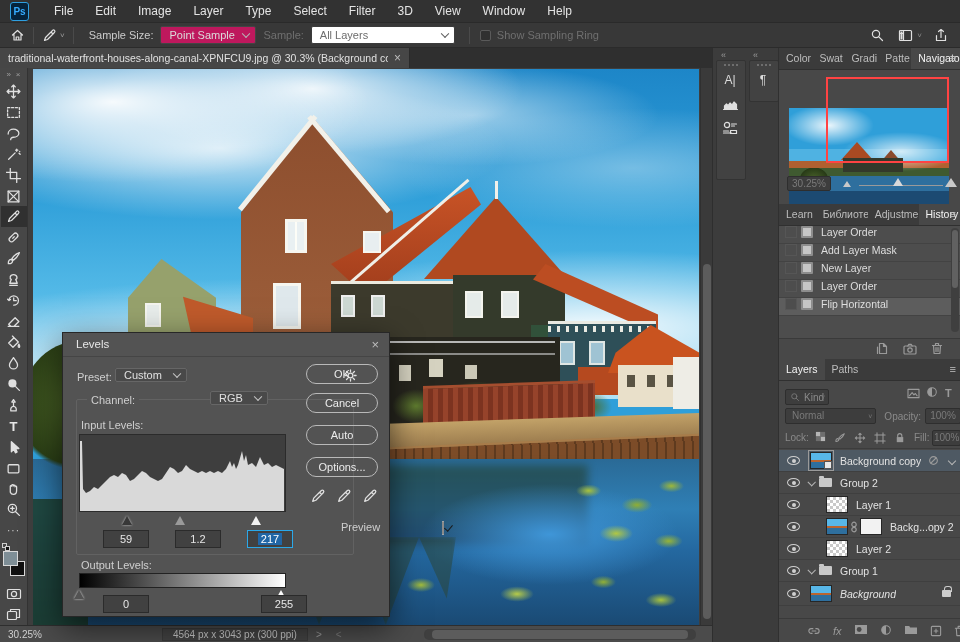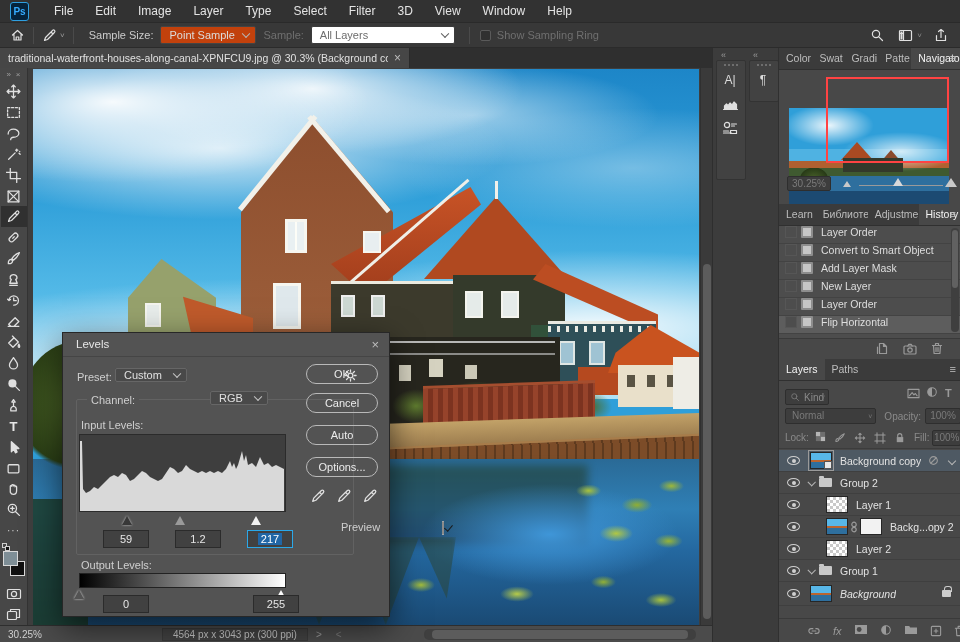--- a/index.html
+++ b/index.html
@@ -9,21 +9,21 @@
 svg.ic{stroke:#e0e0e0;fill:none;stroke-width:1.2;stroke-linecap:round;stroke-linejoin:round;display:block}
 svg.ic.dim{stroke:#9a9a9a}
 svg.ic.dim2{stroke:#7a7a7a}
 
 .menubar{left:0;top:0;width:960px;height:23px;background:#323232;display:flex;align-items:center;padding-left:10px;border-bottom:1px solid #2a2a2a}
 .pslogo{width:19px;height:19px;border:1px solid #2f9fe0;border-radius:3px;background:#05243d;color:#35abff;font-weight:bold;font-size:10px;display:flex;align-items:center;justify-content:center;margin-right:14px}
 .menu-item{padding:0 11px;font-size:12px;color:#e4e4e4;line-height:22px}
 
 .optionsbar{left:0;top:23px;width:960px;height:25px;background:#383838;border-bottom:1px solid #2b2b2b;display:flex;align-items:center}
 .osep{width:1px;height:17px;background:#4a4a4a;margin:0 8px}
-.dd{position:relative;background:#c2410c;border:1px solid #444;border-radius:2px;color:#dcdcdc;font-size:11px;padding:0 18px 0 8px;height:18px;line-height:16px}
+.dd{position:relative;background:#be185d;border:1px solid #444;border-radius:2px;color:#dcdcdc;font-size:11px;padding:0 18px 0 8px;height:18px;line-height:16px}
 .dd::after{content:"";position:absolute;right:6px;top:50%;width:5px;height:5px;border-right:1.4px solid #b5b5b5;border-bottom:1.4px solid #b5b5b5;transform:translateY(-70%) rotate(45deg)}
 .dd.dim{color:#6d6d6d;background:#ffffff;border-color:#3c3c3c}
 .dd.dim::after{border-color:#5e5e5e}
 .olabel{color:#cccccc;font-size:11px;margin:0 7px}
 .olabel.dim{color:#6f6f6f}
 .cbx{width:11px;height:11px;border:1px solid #5a5a5a;background:#303030;border-radius:2px;margin:0 6px 0 2px}
 
 .tabbar{left:0;top:48px;width:712px;height:20px;background:#2f2f2f}
 .doctab{position:absolute;left:0;top:0;width:410px;height:20px;background:#464646;display:flex;align-items:center;padding:0 8px;border-right:1px solid #2a2a2a}
 .doctab .t{font-size:10.5px;color:#e0e0e0;white-space:nowrap;overflow:hidden;flex:1}
@@ -430,21 +430,21 @@
   <span class="tri" style="left:112px;top:183px;border-bottom-color:#9a9a9a"></span>
   <span class="tri" style="left:188px;top:183px;border-bottom-color:#f2f2f2"></span>
   <span class="abs nfield" style="left:40px;top:197px">59</span>
   <span class="abs nfield" style="left:112px;top:197px">1.2</span>
   <span class="abs nfield selbox" style="left:184px;top:197px"><span class="selval">217</span></span>
   <span class="abs dlabel" style="left:18px;top:226px">Output Levels:</span>
   <div class="abs" style="left:16px;top:240px;width:207px;height:15px;background:linear-gradient(90deg,#000,#fff);border:1px solid #222"></div>
   <span class="tri" style="left:11px;top:257px;border-bottom-color:#535353;filter:drop-shadow(0 0 1px #ddd)"></span>
   <span class="tri" style="left:213px;top:257px;border-bottom-color:#fafafa"></span>
   <span class="abs nfield" style="left:40px;top:262px">0</span>
-  <span class="abs nfield" style="left:190px;top:262px">255</span>
+  <span class="abs nfield" style="left:198px;top:262px">255</span>
   <span class="pbtn" style="left:243px;top:31px;border-width:1.5px">OK</span>
   <span class="pbtn" style="left:243px;top:60px">Cancel</span>
   <span class="pbtn" style="left:243px;top:92px">Auto</span>
   <span class="pbtn" style="left:243px;top:124px">Options...</span>
   <span class="abs" style="left:247px;top:155px">
       <svg class="ic" width="16" height="16" viewBox="0 0 15 15">
         <path d="M2.5 12.5l1-3 5.5-5.5 2 2-5.5 5.5-3 1zM9.5 3.5l1.2-1.2a1.35 1.35 0 011.9 1.9L11.5 5.5"></path>
       </svg>
     </span>
   <span class="abs" style="left:273px;top:155px">
@@ -519,25 +519,20 @@
     <span class="ptab" style="max-width:52px">Библиоте</span>
     <span class="ptab" style="max-width:54px">Adjustme</span>
     <span class="ptab active">History</span>
     <span class="pmenu">≡</span>
   </div>
   <div class="abs" style="left:0;top:178px;width:182px;height:112px;background:#4d4d4d;overflow:hidden">
     <div class="hrow">
         <span class="hsnap"></span>
         <span class="hdoc"></span>
         <span class="hlabel">Layer Order</span>
-      </div>
-    <div class="hrow">
-        <span class="hsnap"></span>
-        <span class="hdoc"></span>
-        <span class="hlabel">Convert to Smart Object</span>
       </div>
     <div class="hrow">
         <span class="hsnap"></span>
         <span class="hdoc"></span>
         <span class="hlabel">Add Layer Mask</span>
       </div>
     <div class="hrow">
         <span class="hsnap"></span>
         <span class="hdoc"></span>
         <span class="hlabel">New Layer</span>

